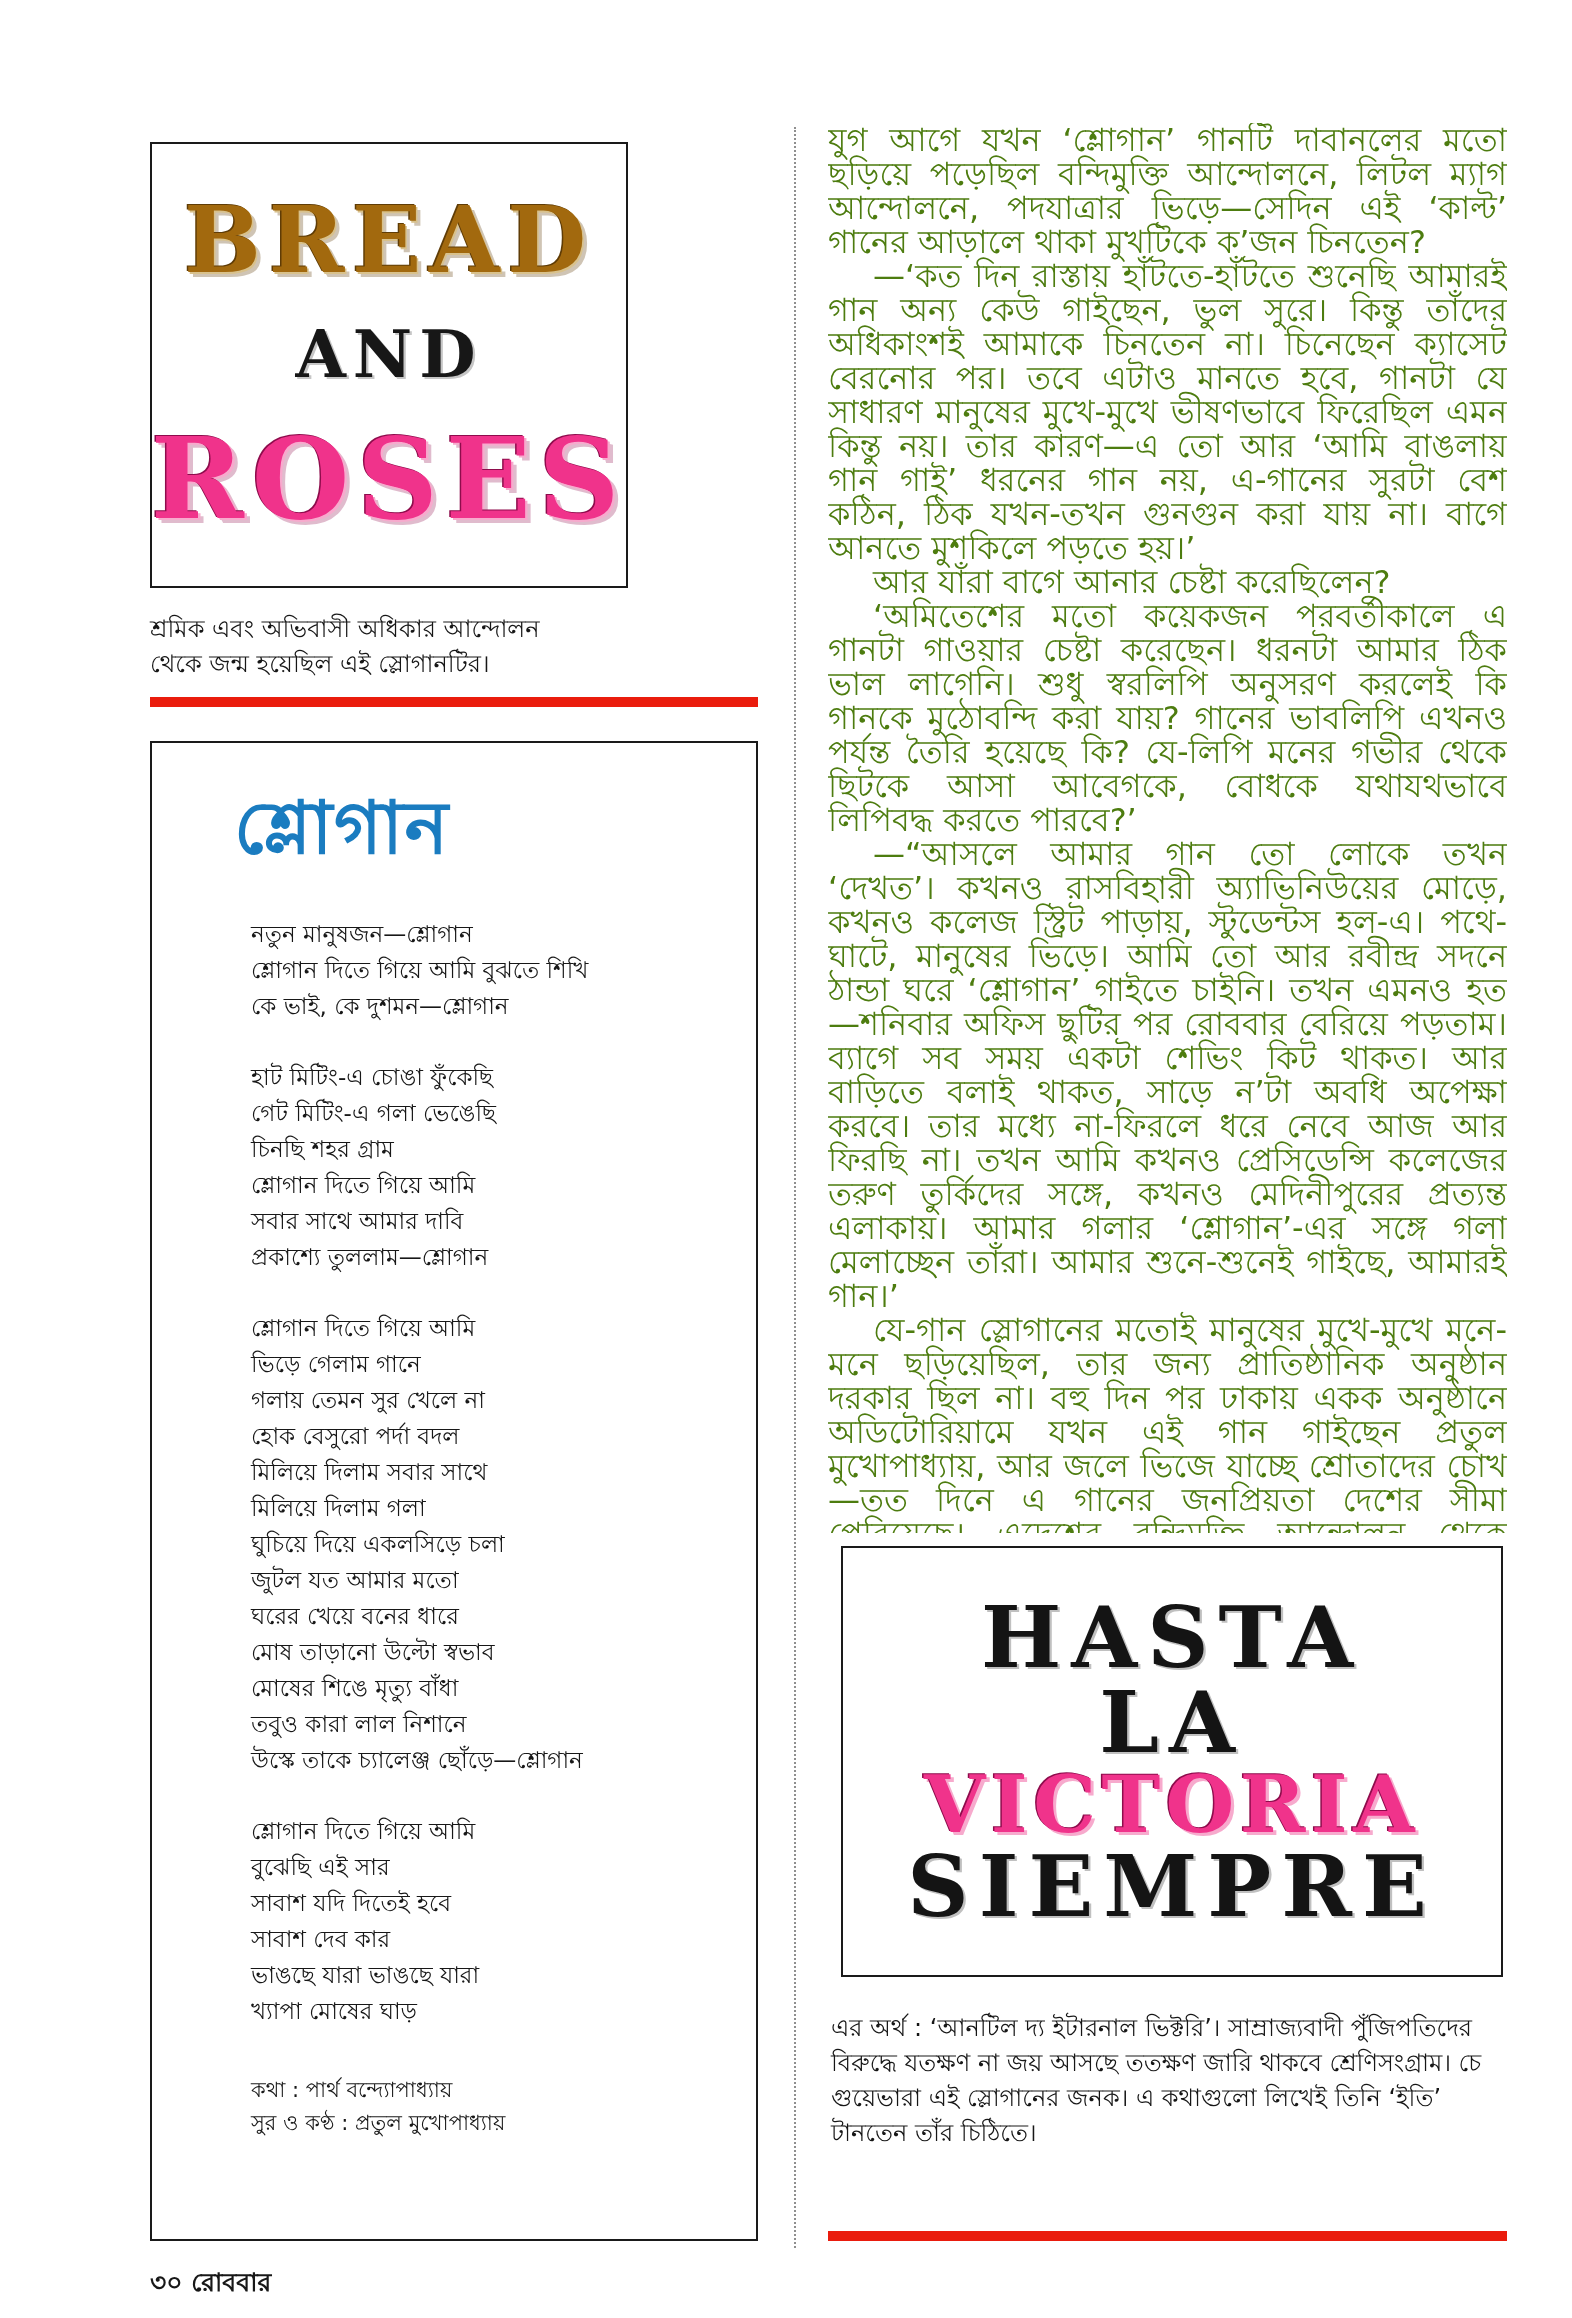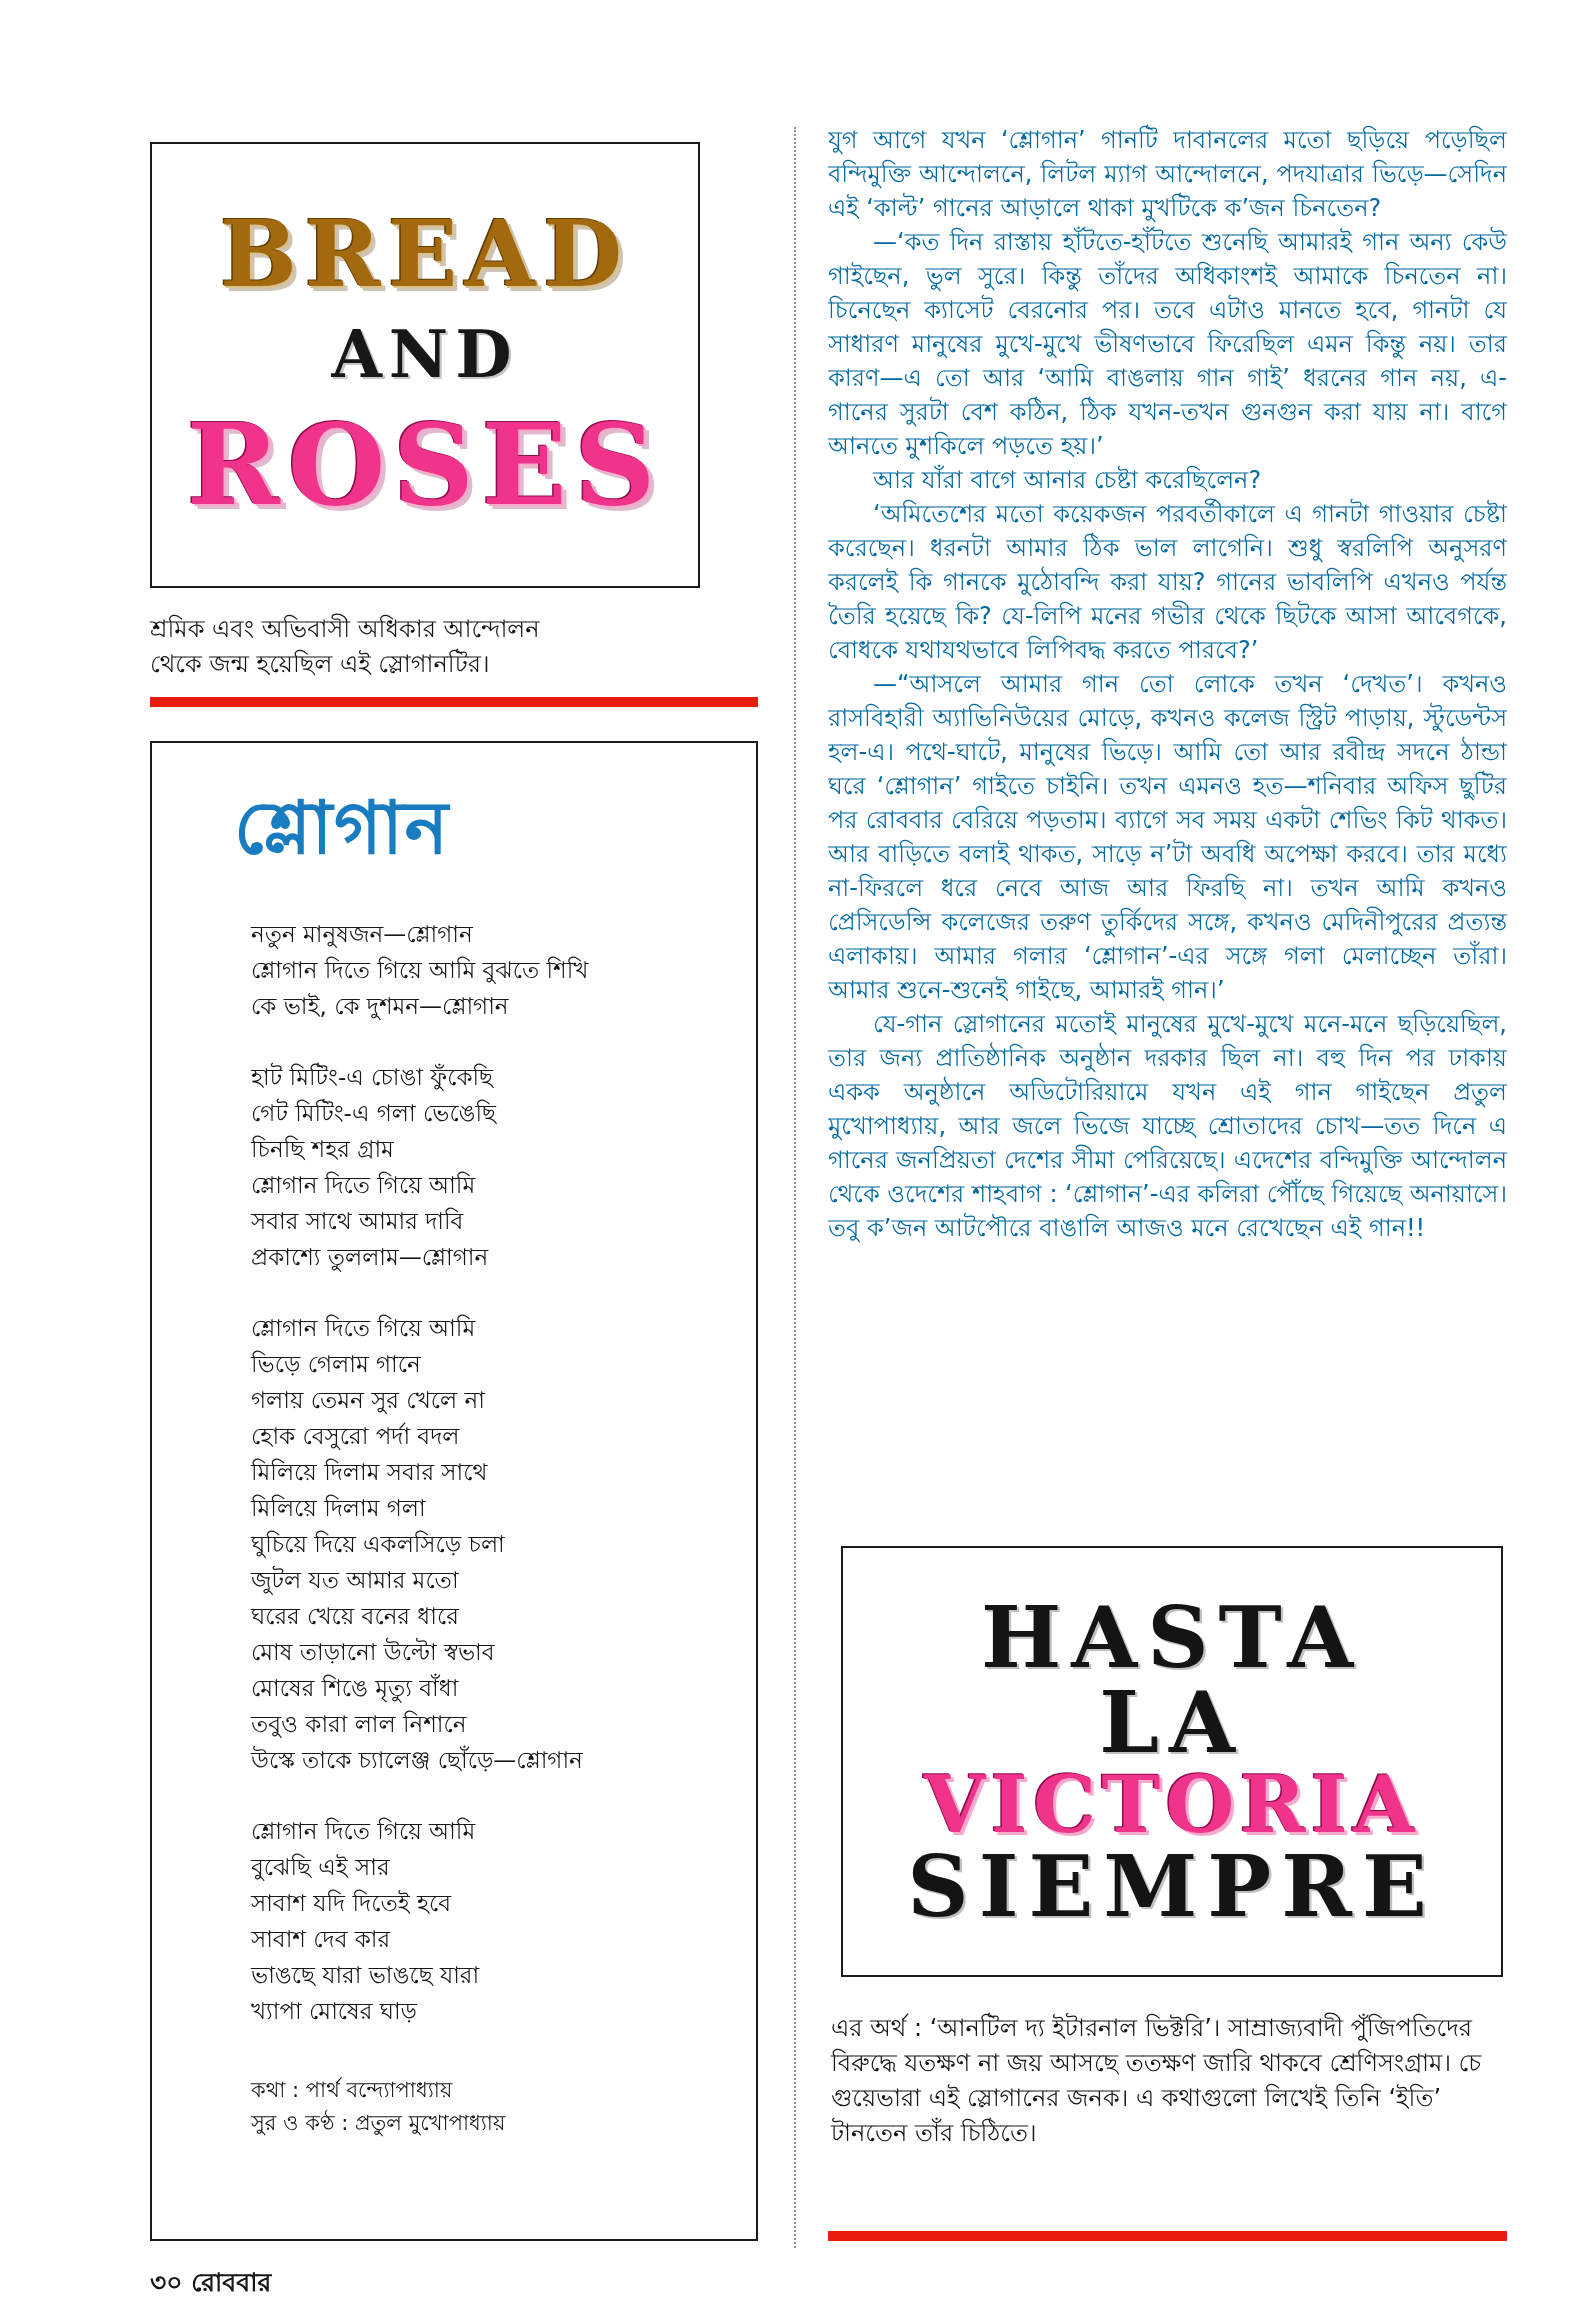--- a/index.html
+++ b/index.html
@@ -8,22 +8,22 @@
     width:1573px; height:2319px; position:relative;
     font-family:"DejaVu Sans", sans-serif; color:#1c1c1c;
     overflow:hidden;
   }
   .page { position:absolute; inset:0; background:#ffffff; }
 
   .box { border:2.3px solid #1a1a1a; background:#ffffff; }
 
   
   .bread-box {
-    position:absolute; left:150px; top:142px; width:550px; height:446px;
-    display:flex; flex-direction:column; align-items:center; justify-content:center; gap:22px;
+    position:absolute; left:150px; top:142px; width:478px; height:446px;
+    display:flex; flex-direction:column; align-items:center; justify-content:center; gap:36px;
   }
   .ornate {
     font-family:"DejaVu Serif", serif; font-weight:700; line-height:1;
     text-align:center; white-space:nowrap;
   }
   .word-bread {
     font-size:91px; letter-spacing:7.7px; color:#a2690e;
     text-shadow:-1.5px -1.5px 0 #5f3c06, 1.5px 1.5px 0 #d8c18c, 4.6px 4.6px 0 rgba(95,60,6,.30);
   }
   .word-and {
@@ -67,21 +67,21 @@
     position:absolute; left:794px; top:127px; height:2121px; width:0;
     border-left:2.3px dotted #8f8f8f;
   }
 
   
   .article {
     position:absolute; left:828px; top:123px; width:679px; height:1410px;
     overflow:hidden; text-align:justify;
   }
   .para {
-    font-size:24px; line-height:34px; color:#0369a1;
+    font-size:32px; line-height:34px; color:#4d7c0f;
     text-indent:45px; margin:0;
   }
   .para:first-child { text-indent:0; }
 
   .hasta-box {
     position:absolute; left:841px; top:1546px; width:662px; height:431px;
     display:flex; flex-direction:column; align-items:center; justify-content:center; 
   }
   .word-hasta, .word-la, .word-siempre {
     font-size:85px; letter-spacing:10px; color:#141414;

